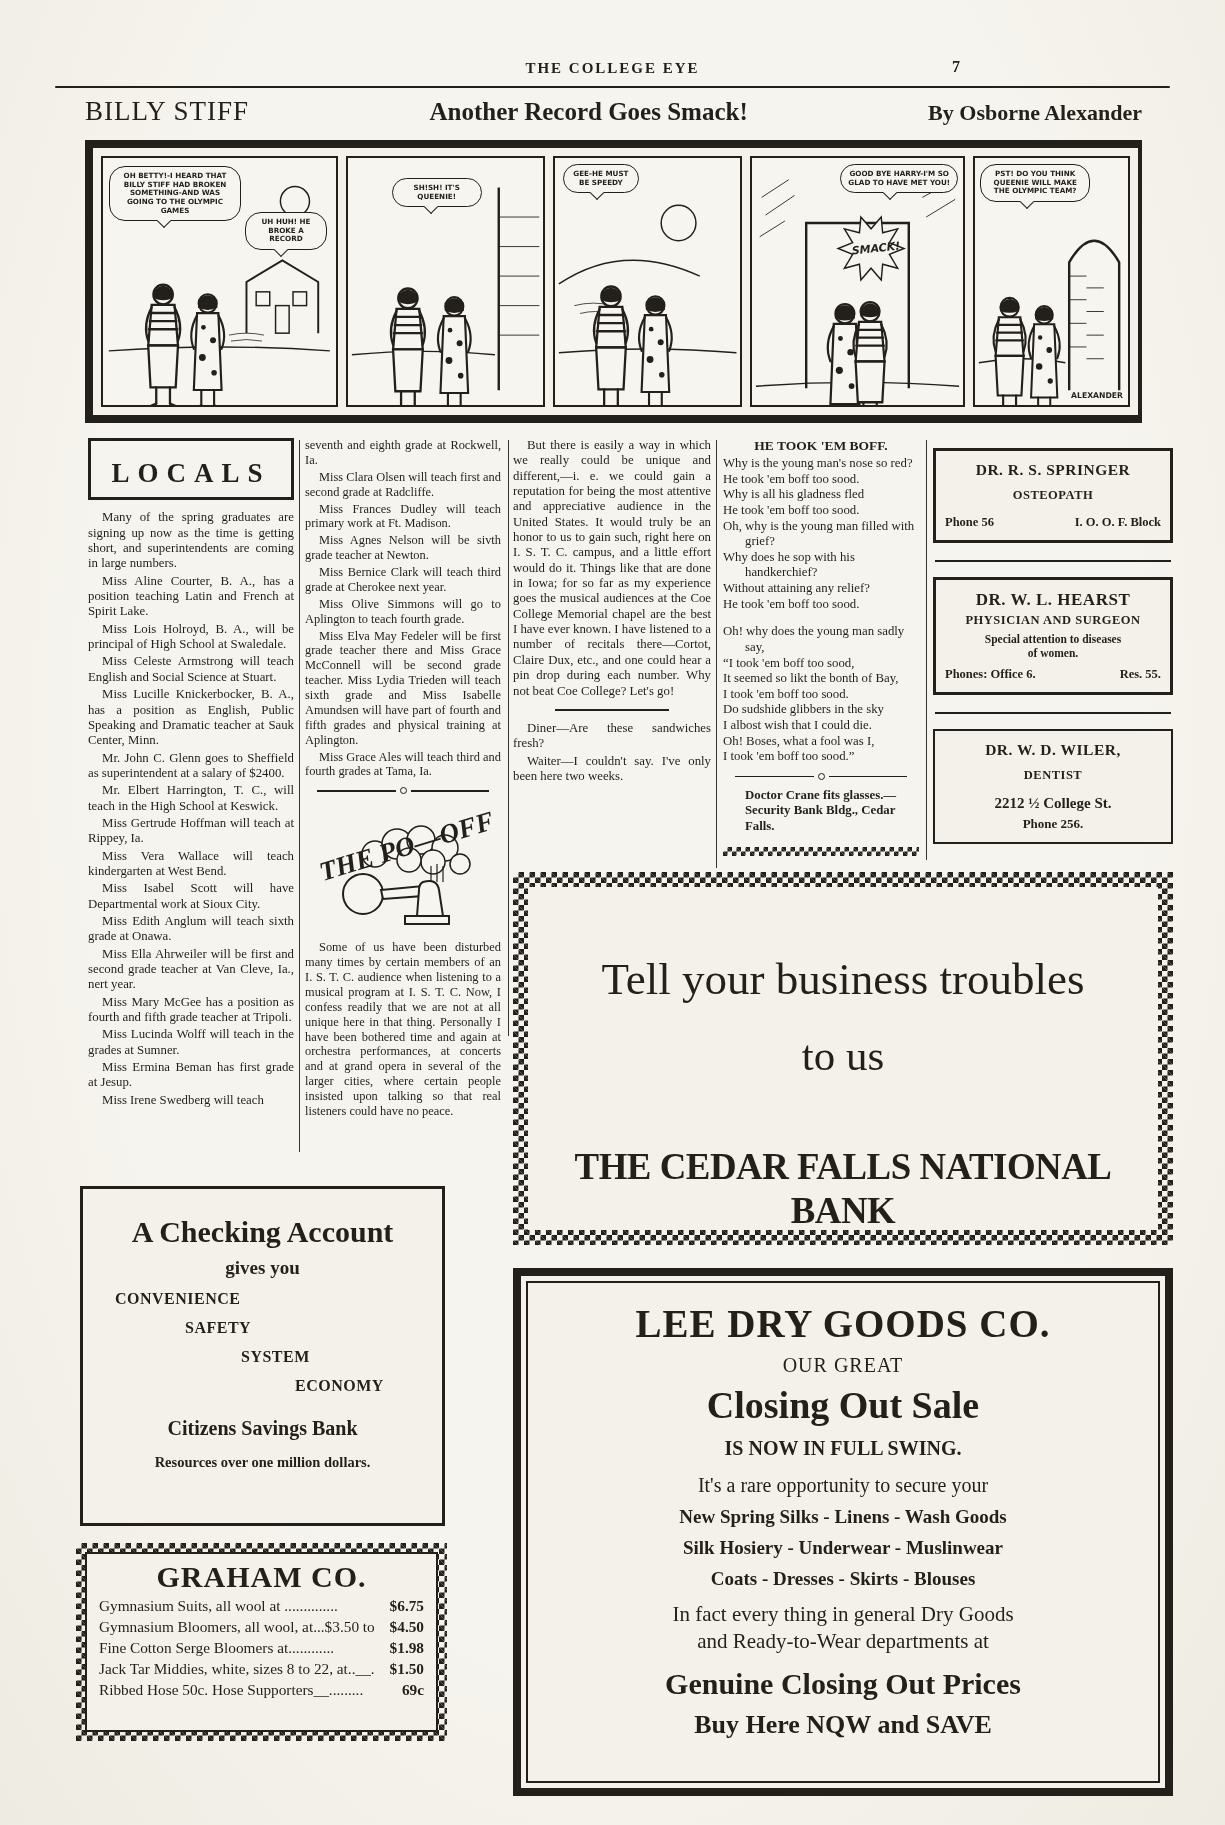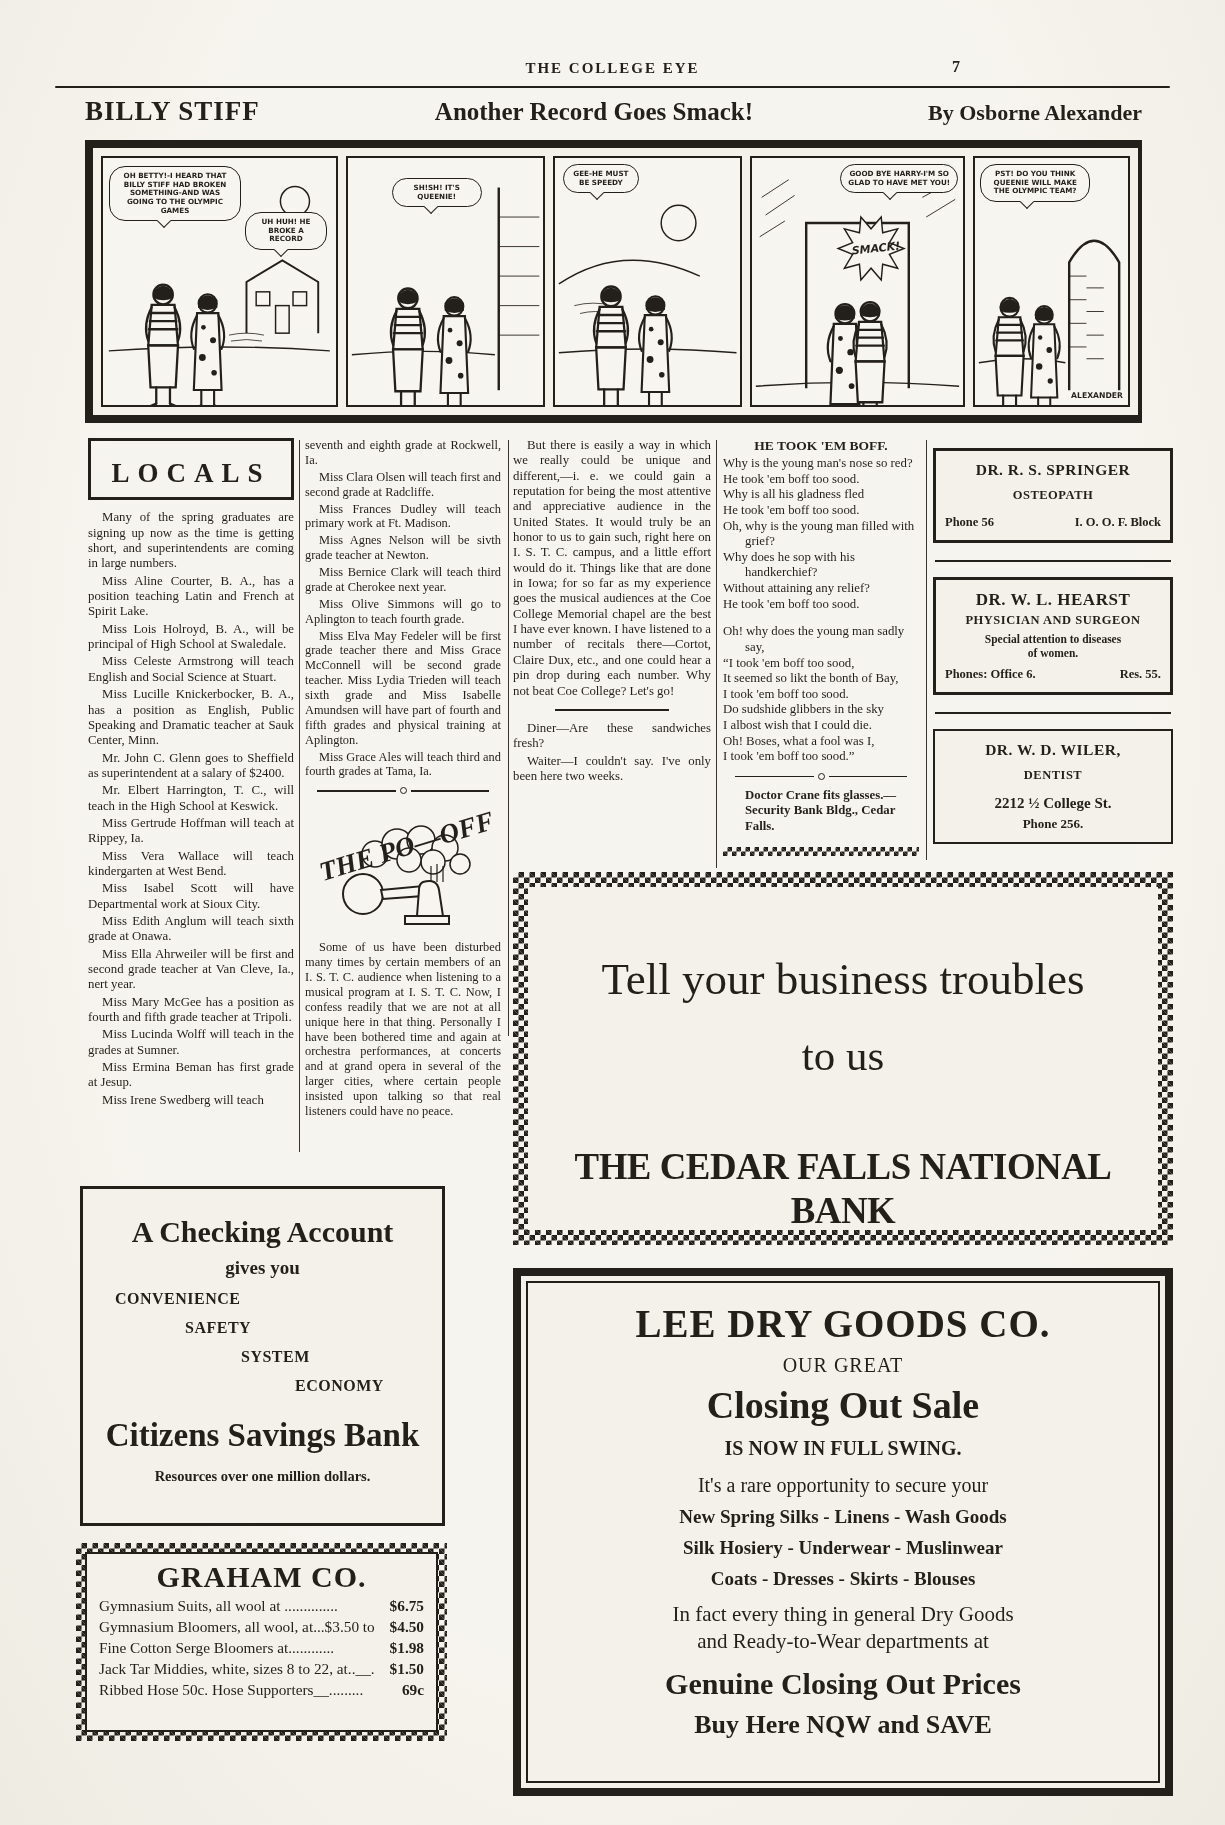--- a/index.html
+++ b/index.html
@@ -12,21 +12,21 @@
   .page{position:relative;width:1225px;height:1825px;margin:0 auto;overflow:hidden;
         background:radial-gradient(ellipse at 50% 40%, #f6f4ee 60%, #eeebe2 100%);}
   
   .masthead{position:absolute;left:0;top:60px;width:100%;text-align:center;
             font-size:15px;font-weight:bold;letter-spacing:2px;}
   .page-num{position:absolute;left:952px;top:58px;font-size:16px;font-weight:bold;}
   .mast-rule{position:absolute;left:55px;top:86px;width:1115px;height:2px;background:var(--ink);border-radius:2px;}
   
   .comic-head{position:absolute;left:85px;top:96px;width:1057px;display:flex;
               justify-content:space-between;align-items:baseline;}
-  .comic-head .l{font-size:27px;font-weight:bold;letter-spacing:1px;}
+  .comic-head .l{font-size:27px;font-weight:normal;letter-spacing:1px;}
   .comic-head .c{font-size:25px;font-weight:bold;}
   .comic-head .r{font-size:22px;font-weight:bold;}
   
   .strip{position:absolute;left:85px;top:140px;width:1057px;height:283px;
          border:8px solid var(--ink);border-right-width:4px;background:var(--paper);
          display:flex;gap:8px;padding:8px;}
   .panel{position:relative;height:100%;background:var(--panel);border:2px solid var(--ink);}
   .panel svg.art{position:absolute;inset:0;width:100%;height:100%;}
   .bubble{position:absolute;background:var(--panel);border:1.5px solid var(--ink);
           border-radius:16px;padding:5px 6px;font-family:"DejaVu Sans",sans-serif;
@@ -95,21 +95,21 @@
   #lee-ad .s8{font-size:21px;margin-top:12px;}
   #lee-ad .s9{font-size:21px;margin-top:2px;}
   #lee-ad .s10{font-size:30px;font-weight:bold;margin-top:13px;}
   #lee-ad .s11{font-size:26px;font-weight:bold;margin-top:9px;}
   
   #check-ad{position:absolute;left:80px;top:1186px;width:365px;height:340px;
             border:3px solid var(--ink);padding:26px 20px;background:var(--paper);}
   #check-ad .t{text-align:center;font-size:30px;font-weight:bold;}
   #check-ad .s{text-align:center;font-size:19px;font-weight:bold;margin-top:8px;}
   #check-ad .it{font-weight:bold;font-size:16px;letter-spacing:.5px;margin-top:11px;}
-  #check-ad .bank{text-align:center;font-size:33px;font-weight:bold;margin-top:22px;}
+  #check-ad .bank{text-align:center;font-size:20px;font-weight:bold;margin-top:22px;}
   #check-ad .note{text-align:center;font-size:14.5px;font-weight:bold;margin-top:14px;}
   
   #graham-ad{position:absolute;left:76px;top:1543px;width:371px;height:198px;padding:9px;}
   #graham-ad .inner2{border:2px solid var(--ink);background:var(--paper);width:100%;height:100%;padding:6px 12px;}
   #graham-ad .t{text-align:center;font-size:30px;font-weight:bold;letter-spacing:1px;}
   #graham-ad .row{display:flex;justify-content:space-between;font-size:15.3px;margin-top:3px;}
   #graham-ad .row .pr{font-weight:bold;white-space:nowrap;margin-left:6px;}
 </style>
 </head>
 <body>

